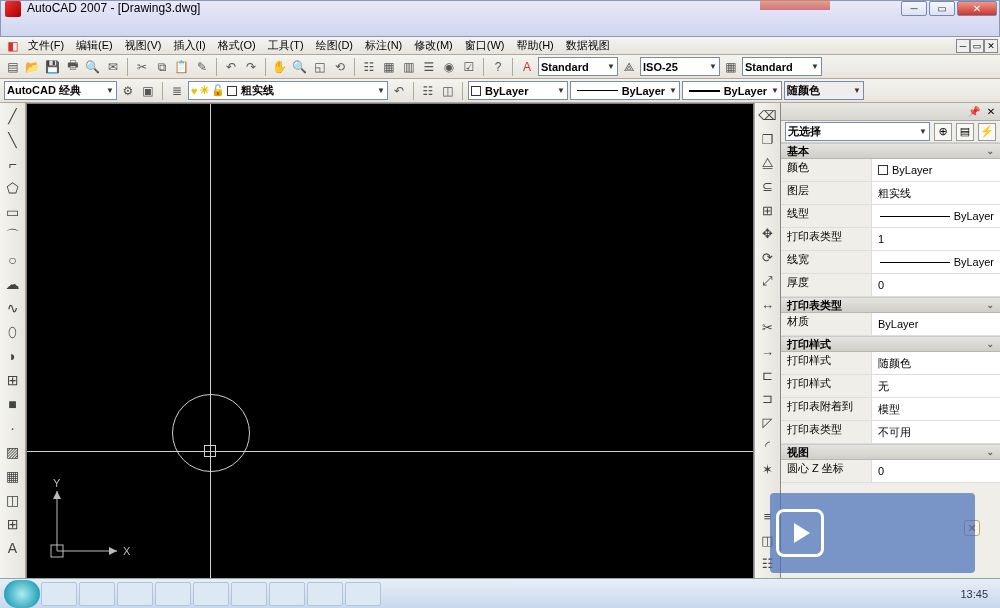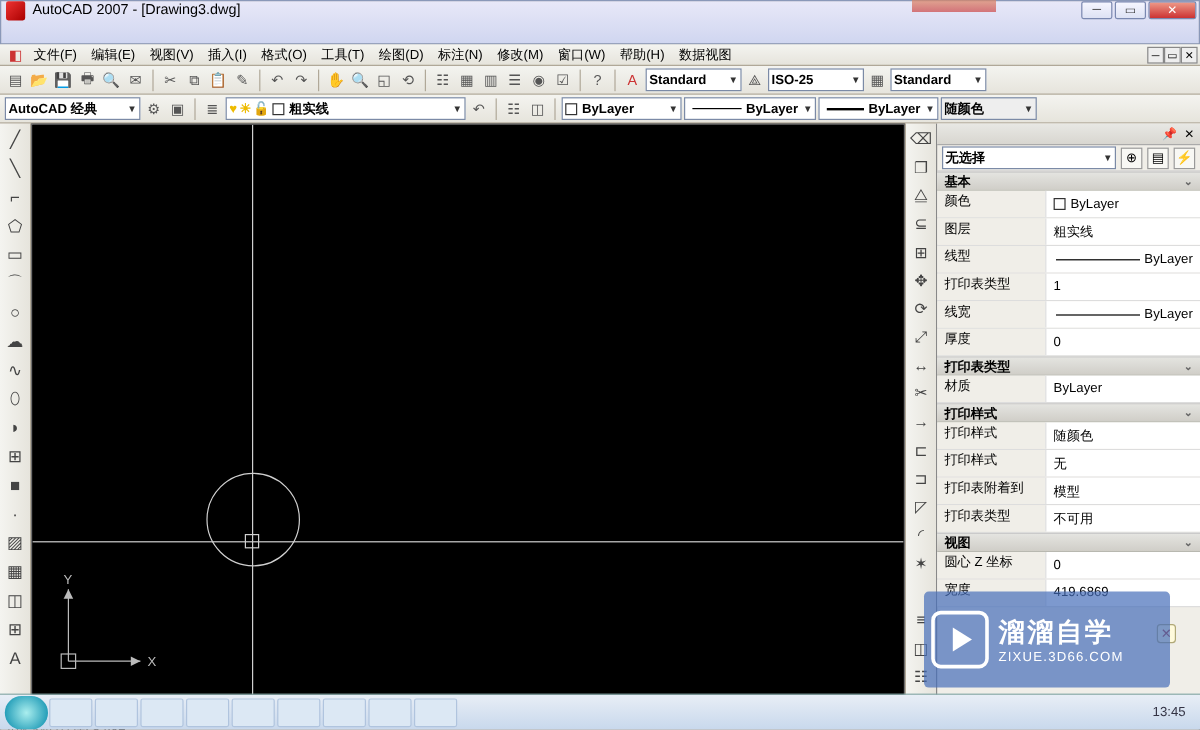--- a/index.html
+++ b/index.html
@@ -382,44 +382,34 @@
     <div class="pgroup-h">
         <span>视图</span>
         <span class="chev">⌄</span>
       </div>
     <div class="prow">
         <div class="lbl">圆心 Z 坐标</div>
         <div class="val">
           <span>0</span>
         </div>
       </div>
-    <div class="prow">
-        <div class="lbl">宽度</div>
-        <div class="val">
-          <span>419.6869</span>
-        </div>
-      </div>
   </div>
 </div>
 
 <div class="cmdarea">
   <div class="cl">指定圆的直径: 34.92</div>
   <div class="inp">
     <span>命令:</span>
   </div>
 </div>
 
 <div class="bubble-x">✕</div>
 
 <div class="watermark">
   <div class="play"></div>
-  <div class="txt">
-    <div class="big">溜溜自学</div>
-    <div class="sm">ZIXUE.3D66.COM</div>
-  </div>
 </div>
 
 <div class="taskbar">
   <div class="orb"></div>
   <div class="tbi"></div>
   <div class="tbi"></div>
   <div class="tbi"></div>
   <div class="tbi"></div>
   <div class="tbi"></div>
   <div class="tbi"></div>

